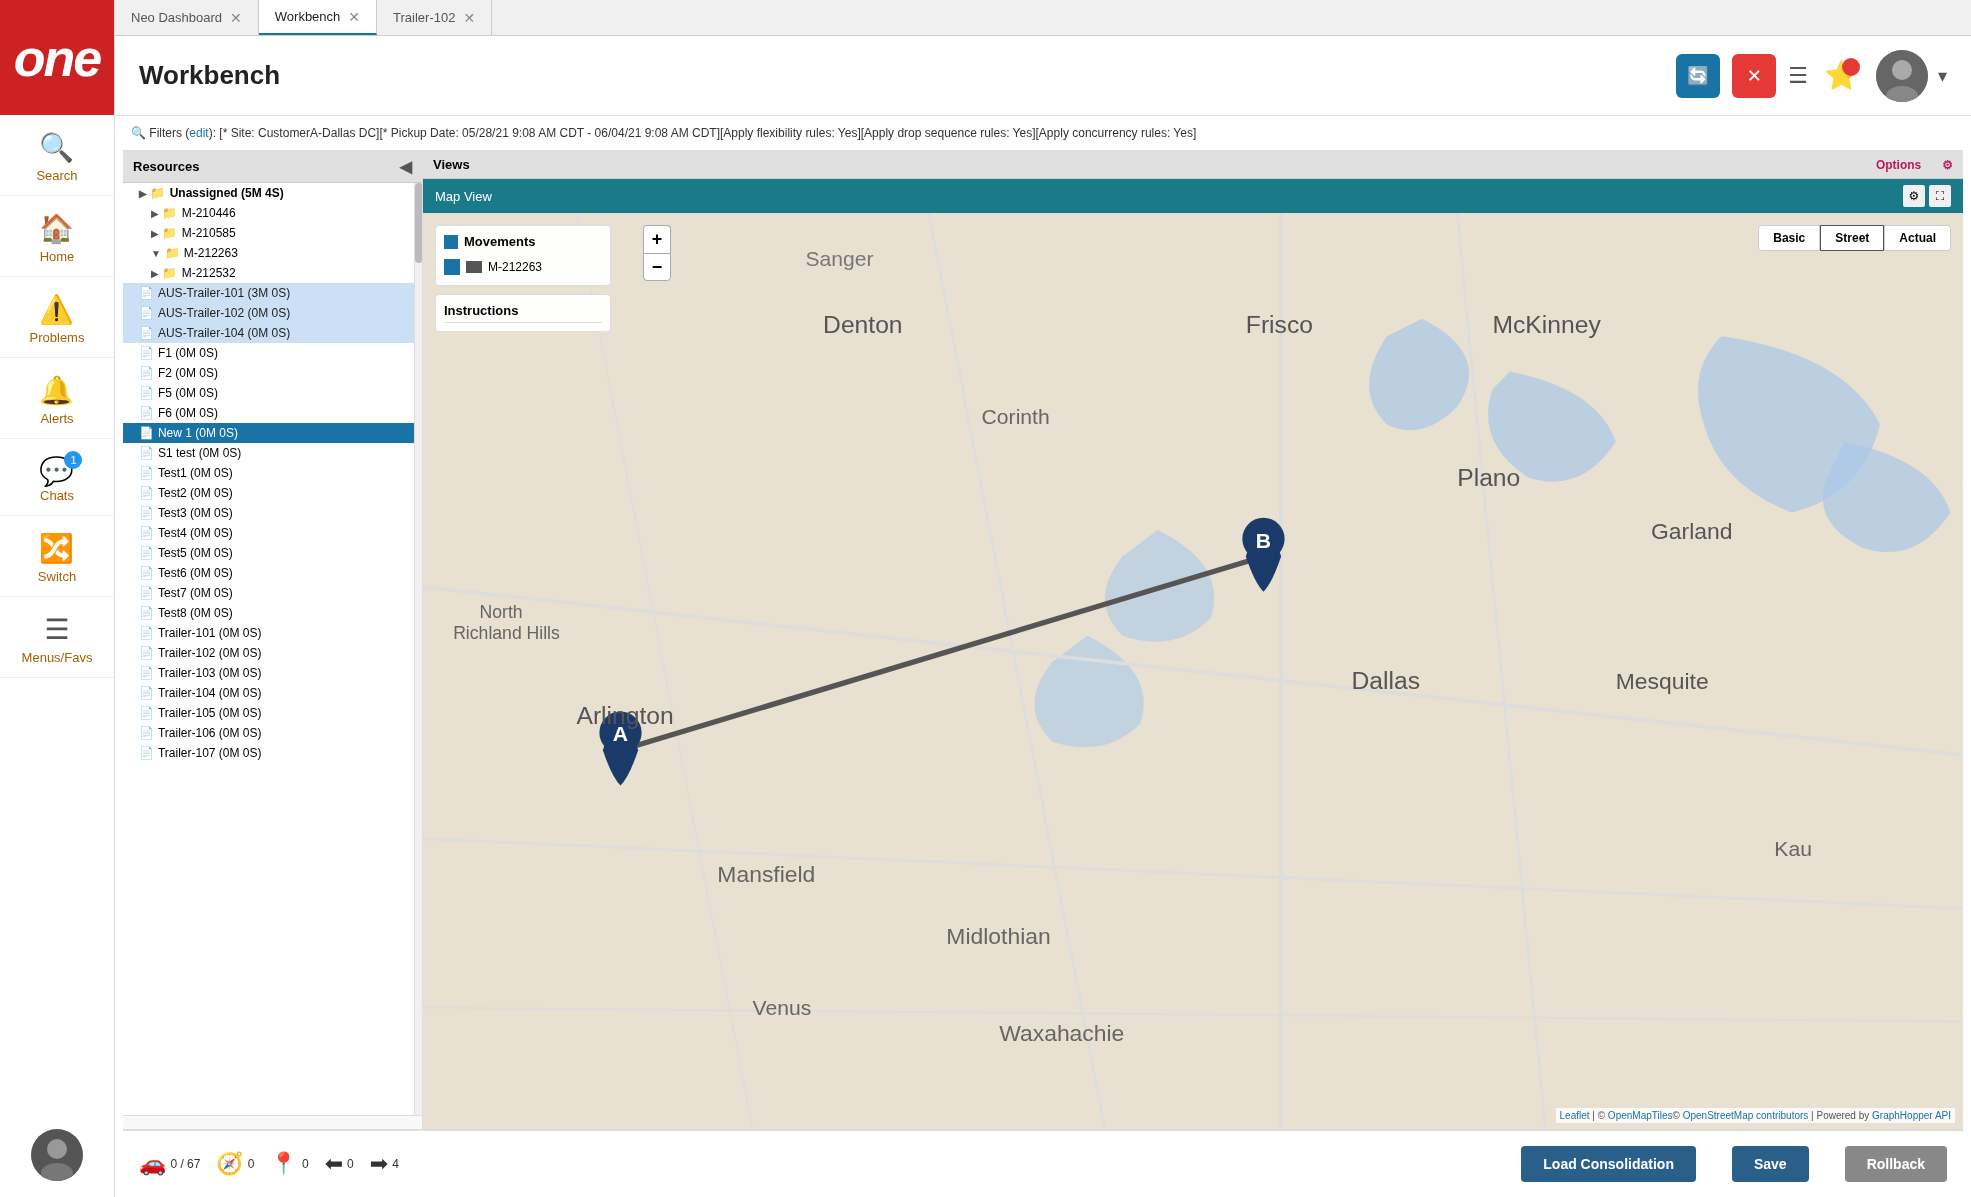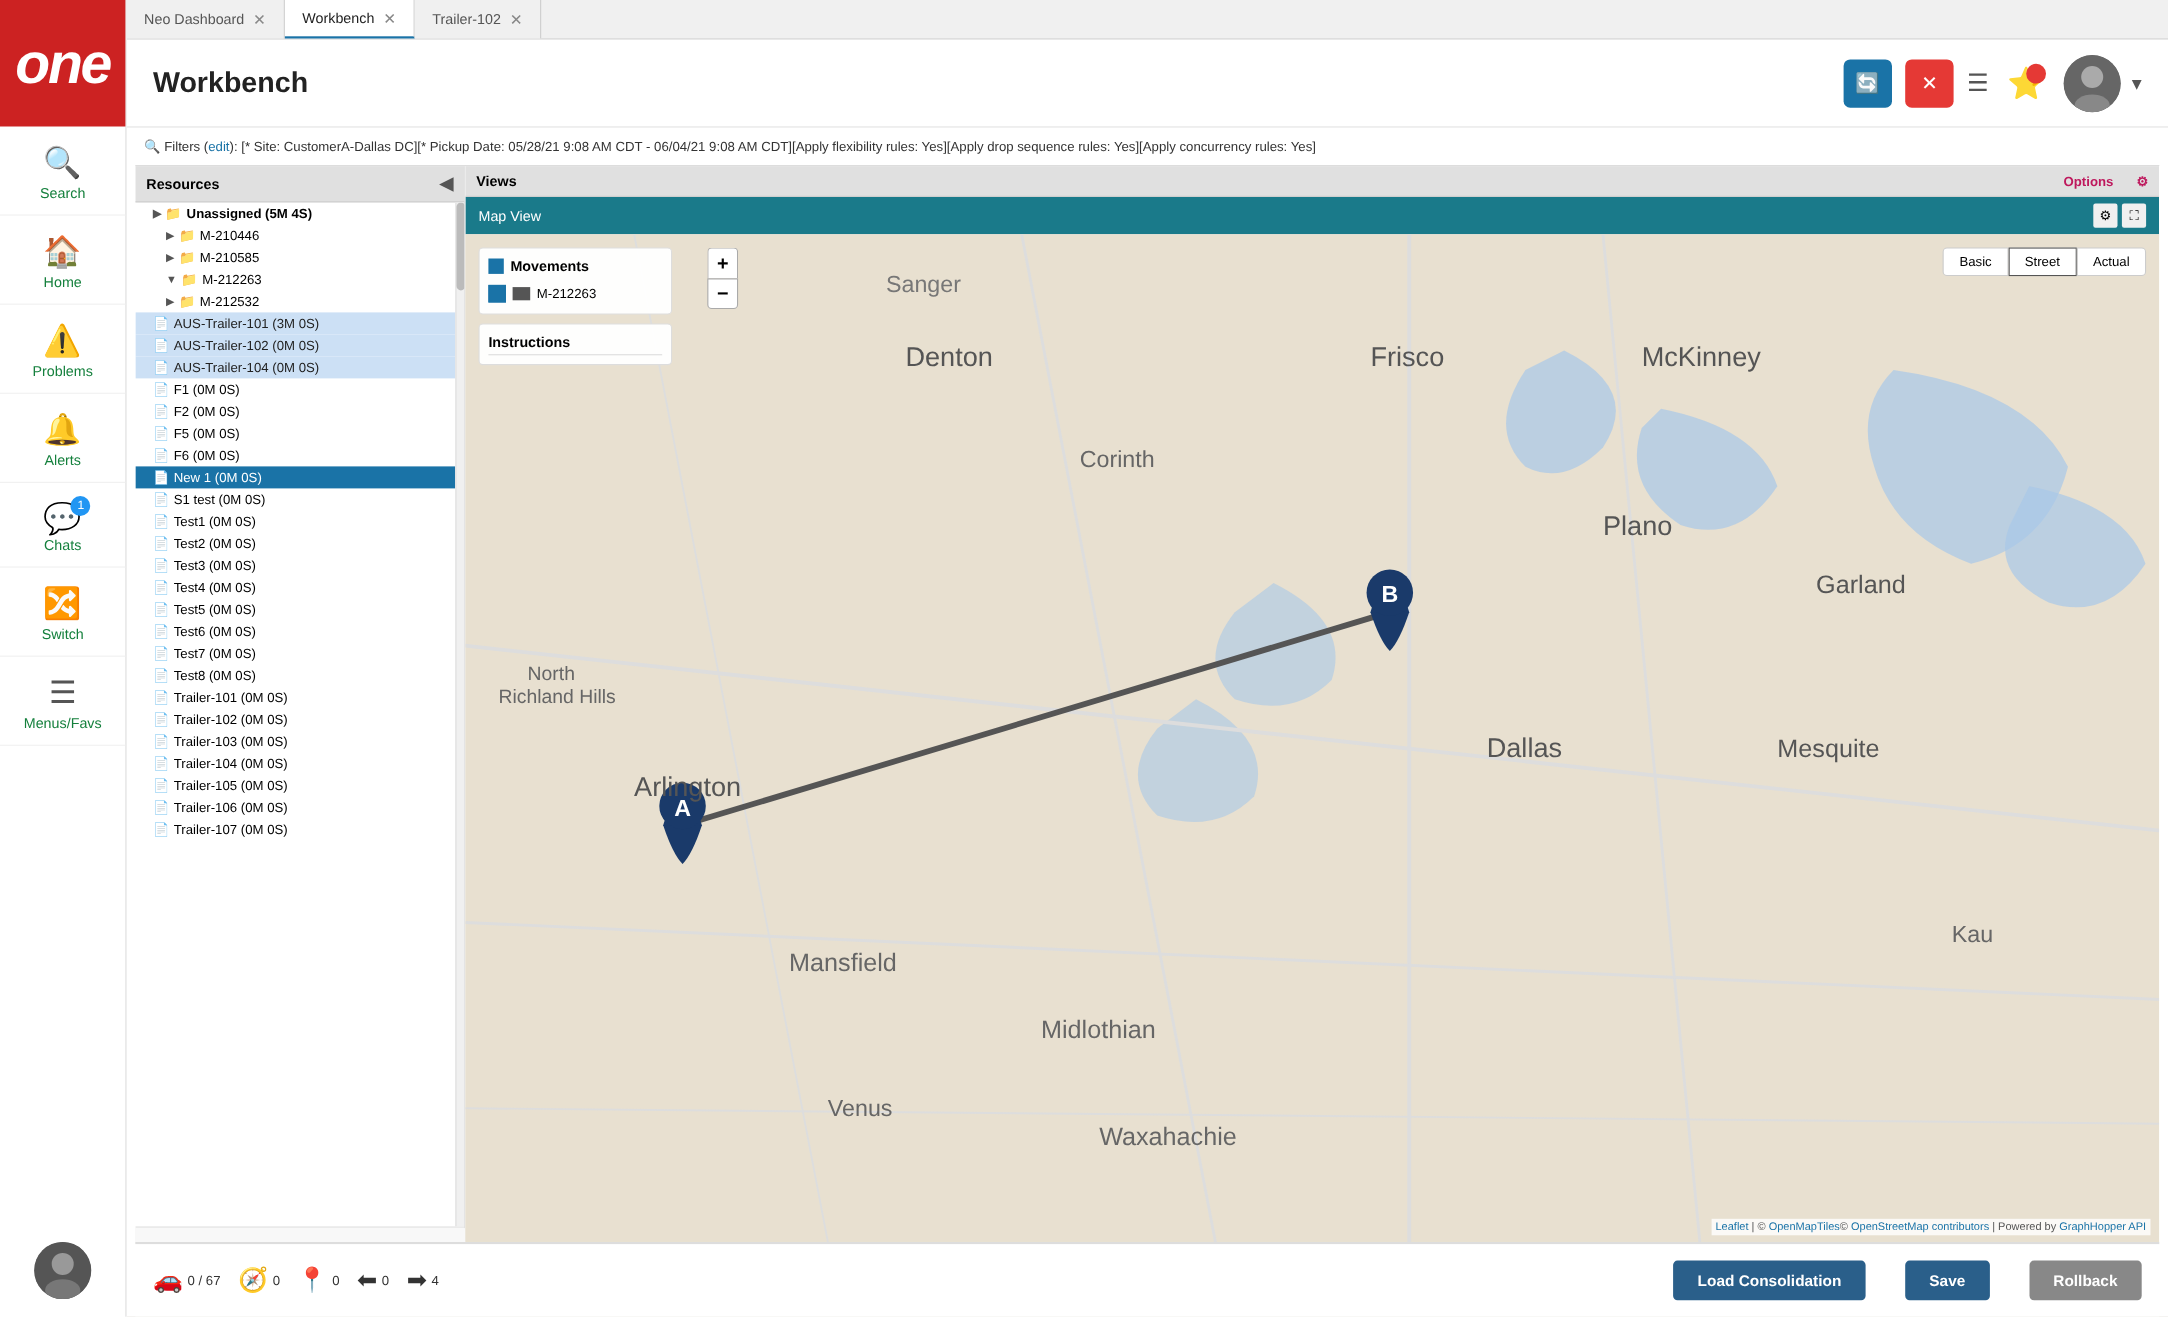--- a/index.html
+++ b/index.html
@@ -39,21 +39,21 @@
       width: 100%;
       display: flex;
       flex-direction: column;
       align-items: center;
       padding: 16px 8px 12px;
       cursor: pointer;
       color: #555;
       border-bottom: 1px solid #f0f0f0;
     }
     .sidebar-item .icon { font-size: 28px; margin-bottom: 4px; }
-    .sidebar-item .label { font-size: 13px; color: #15803d; }
+    .sidebar-item .label { font-size: 13px; color: #a16207; }
     .badge-dot {
       position: relative;
     }
     .badge-dot .badge {
       position: absolute;
       top: -4px;
       right: -8px;
       background: #2196F3;
       color: white;
       border-radius: 50%;
@@ -394,21 +394,21 @@
       display: flex;
       gap: 0;
       z-index: 10;
     }
     .map-type-btn {
       padding: 5px 14px;
       border: 1px solid #ccc;
       background: white;
       cursor: pointer;
       font-size: 12px;
-      font-weight: normal;
+      font-weight: bold;
       text-align: center;
     }
     .map-type-btn.active {
       background: #fff;
       border: 1px solid #555;
     }
     .map-type-btn:first-child { border-radius: 4px 0 0 4px; }
     .map-type-btn:last-child { border-radius: 0 4px 4px 0; }
 
     

